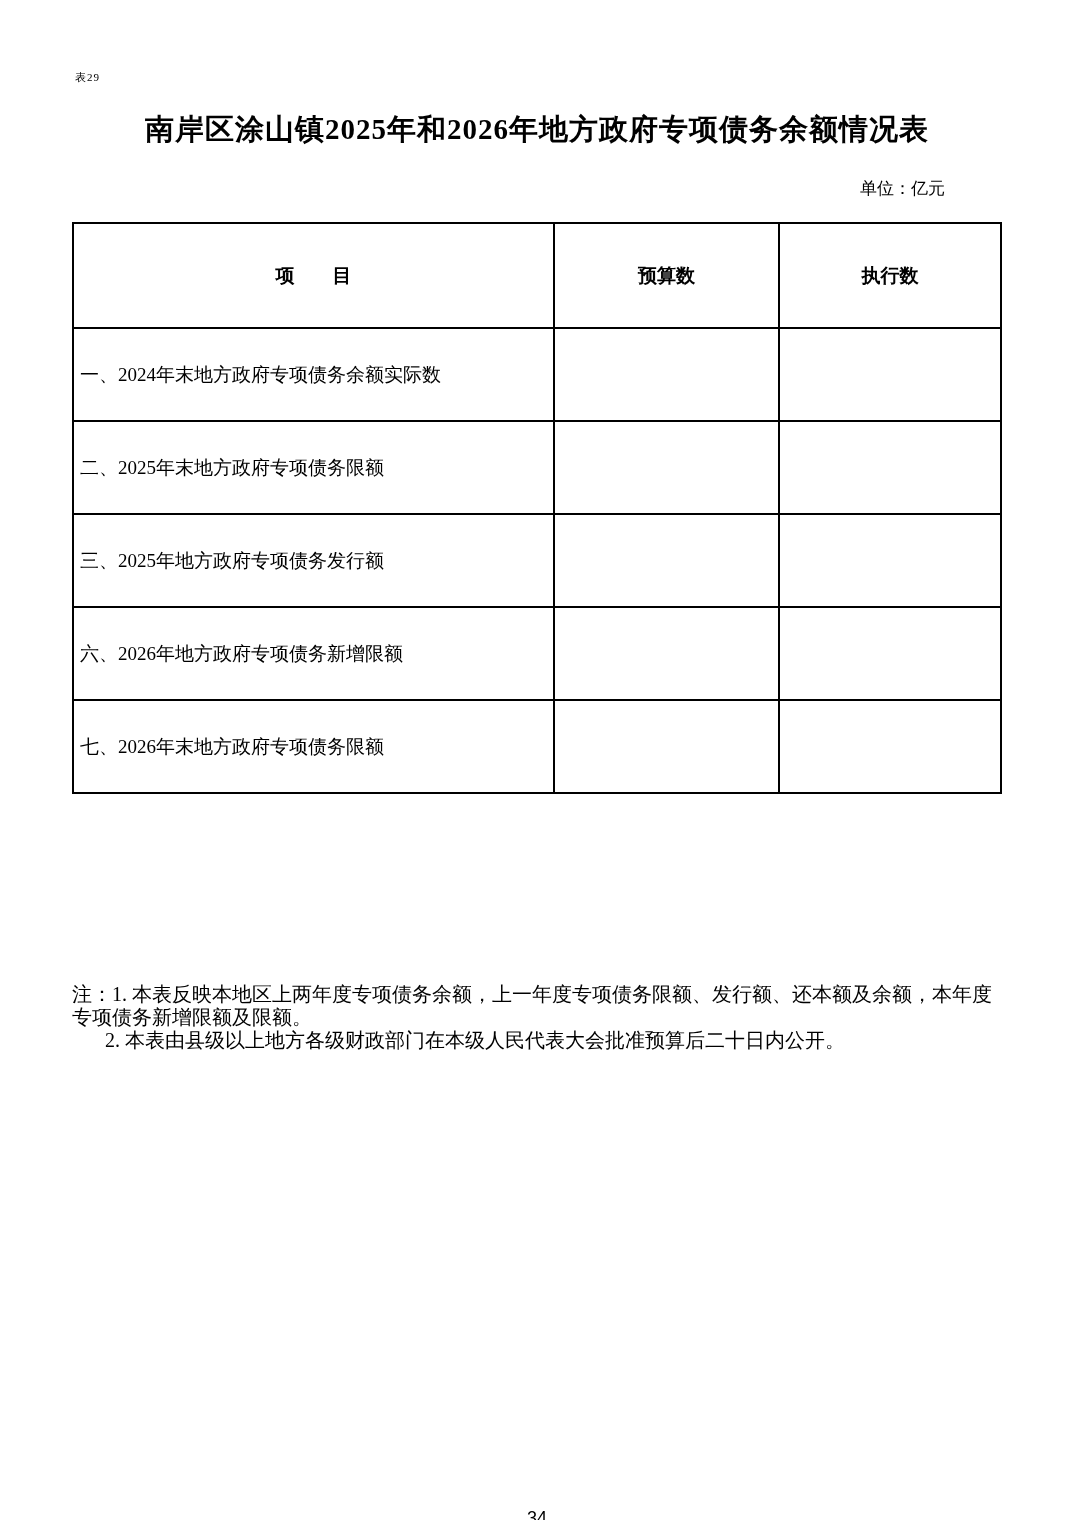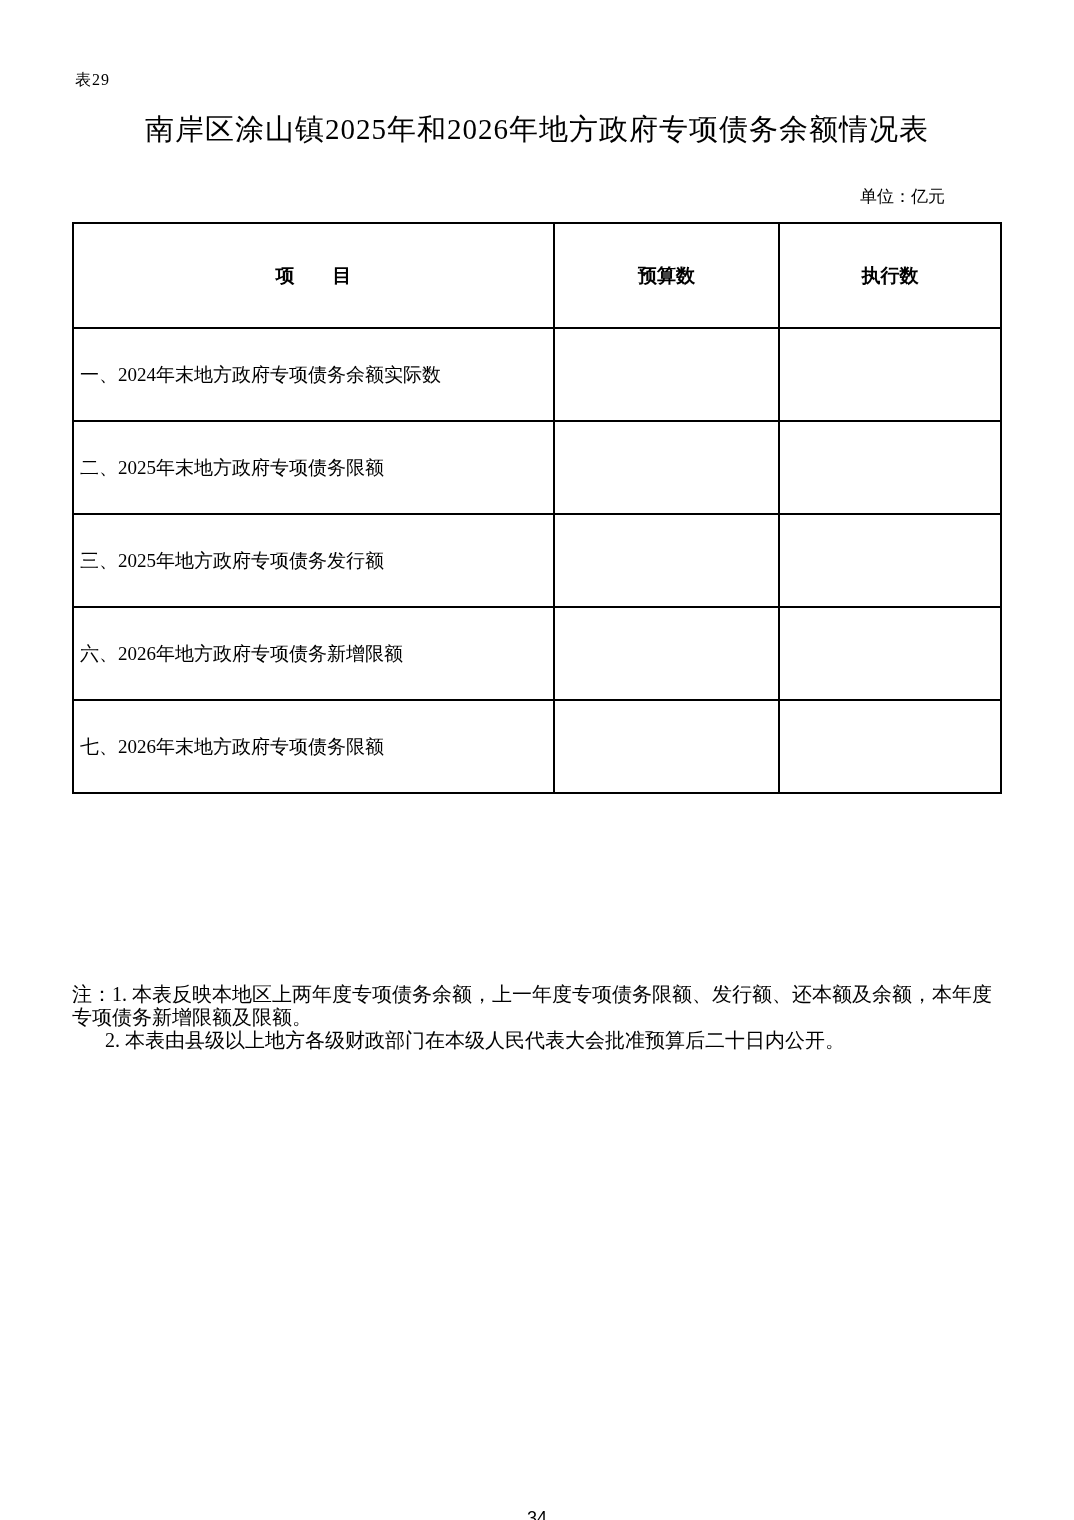--- a/index.html
+++ b/index.html
@@ -12,37 +12,37 @@
     width: 1074px;
     height: 1520px;
     font-family: "Liberation Serif", "DejaVu Serif", serif;
     color: #000000;
     overflow: hidden;
   }
   .sheet-label {
     position: absolute;
     left: 75px;
     top: 70px;
-    font-size: 16px;
+    font-size: 11px;
     letter-spacing: 1px;
   }
   .page-title {
     position: absolute;
     left: 0;
     right: 0;
     top: 110px;
     text-align: center;
     font-size: 29px;
-    font-weight: normal;
+    font-weight: bold;
     letter-spacing: 1px;
   }
   .unit-label {
     position: absolute;
     left: 72px;
-    top: 185px;
+    top: 177px;
     width: 873px;
     text-align: right;
     font-size: 17px;
   }
   table.debt-table {
     position: absolute;
     left: 72px;
     top: 222px;
     width: 928px;
     border-collapse: collapse;

